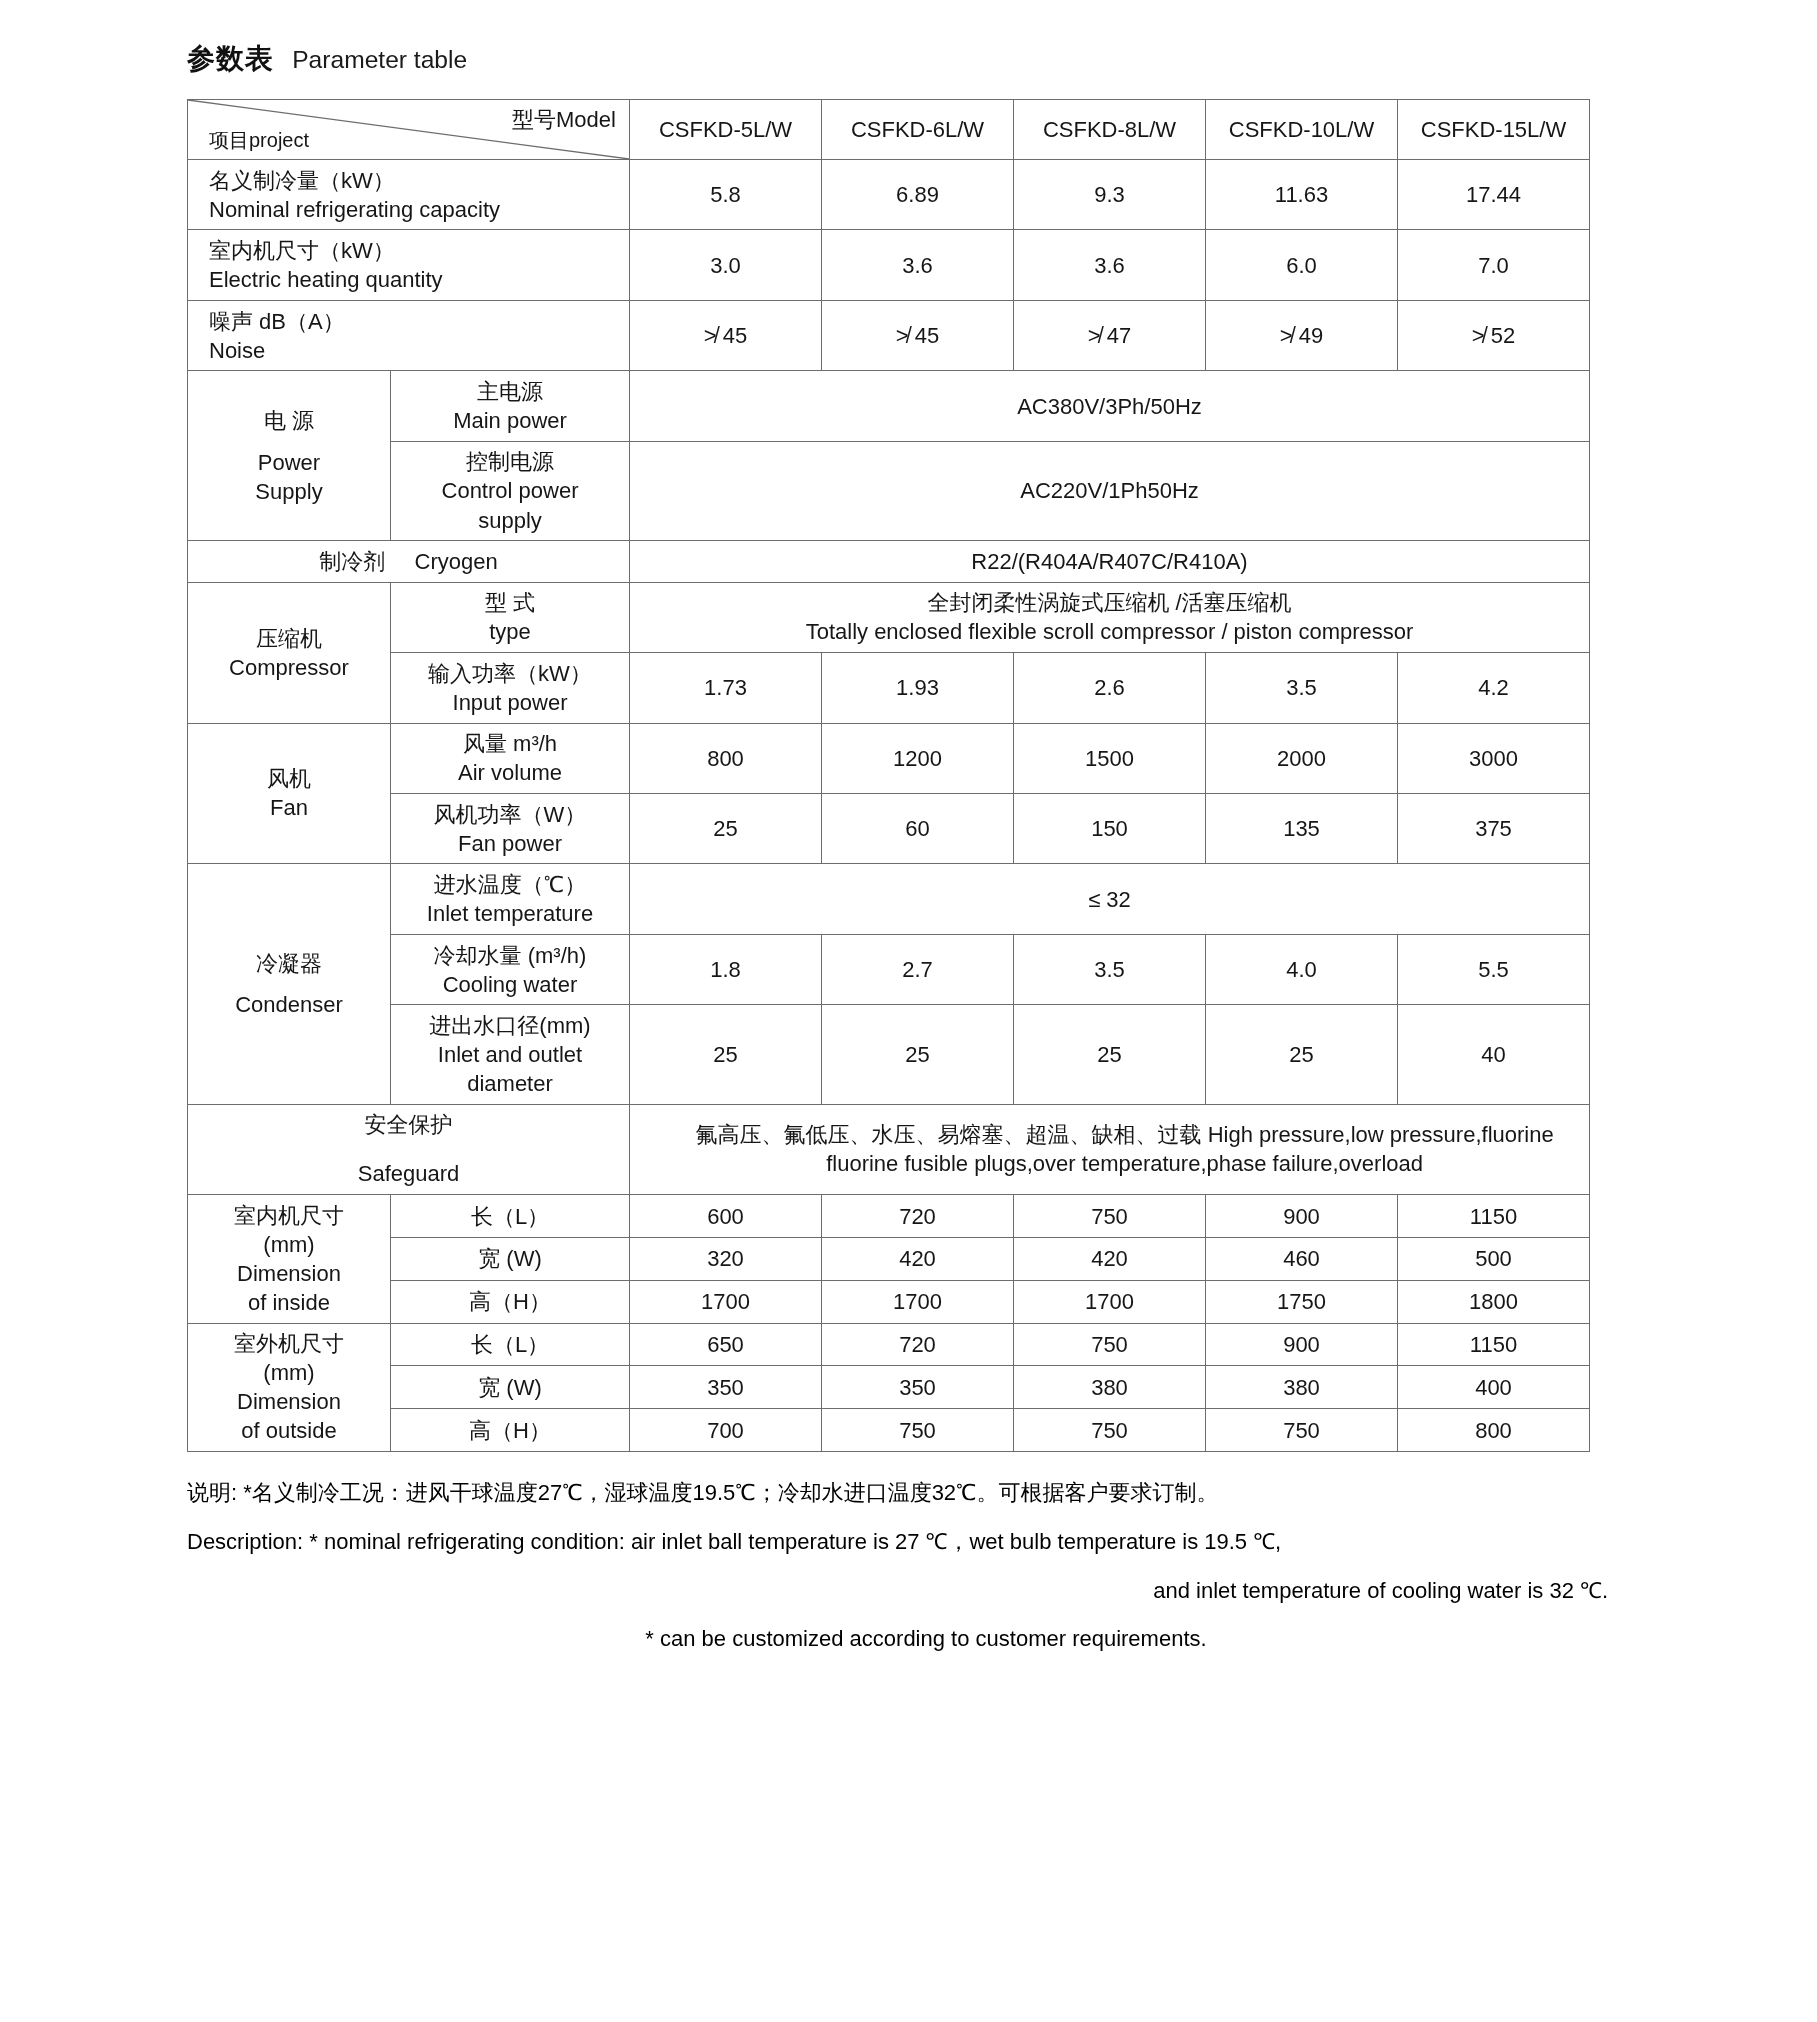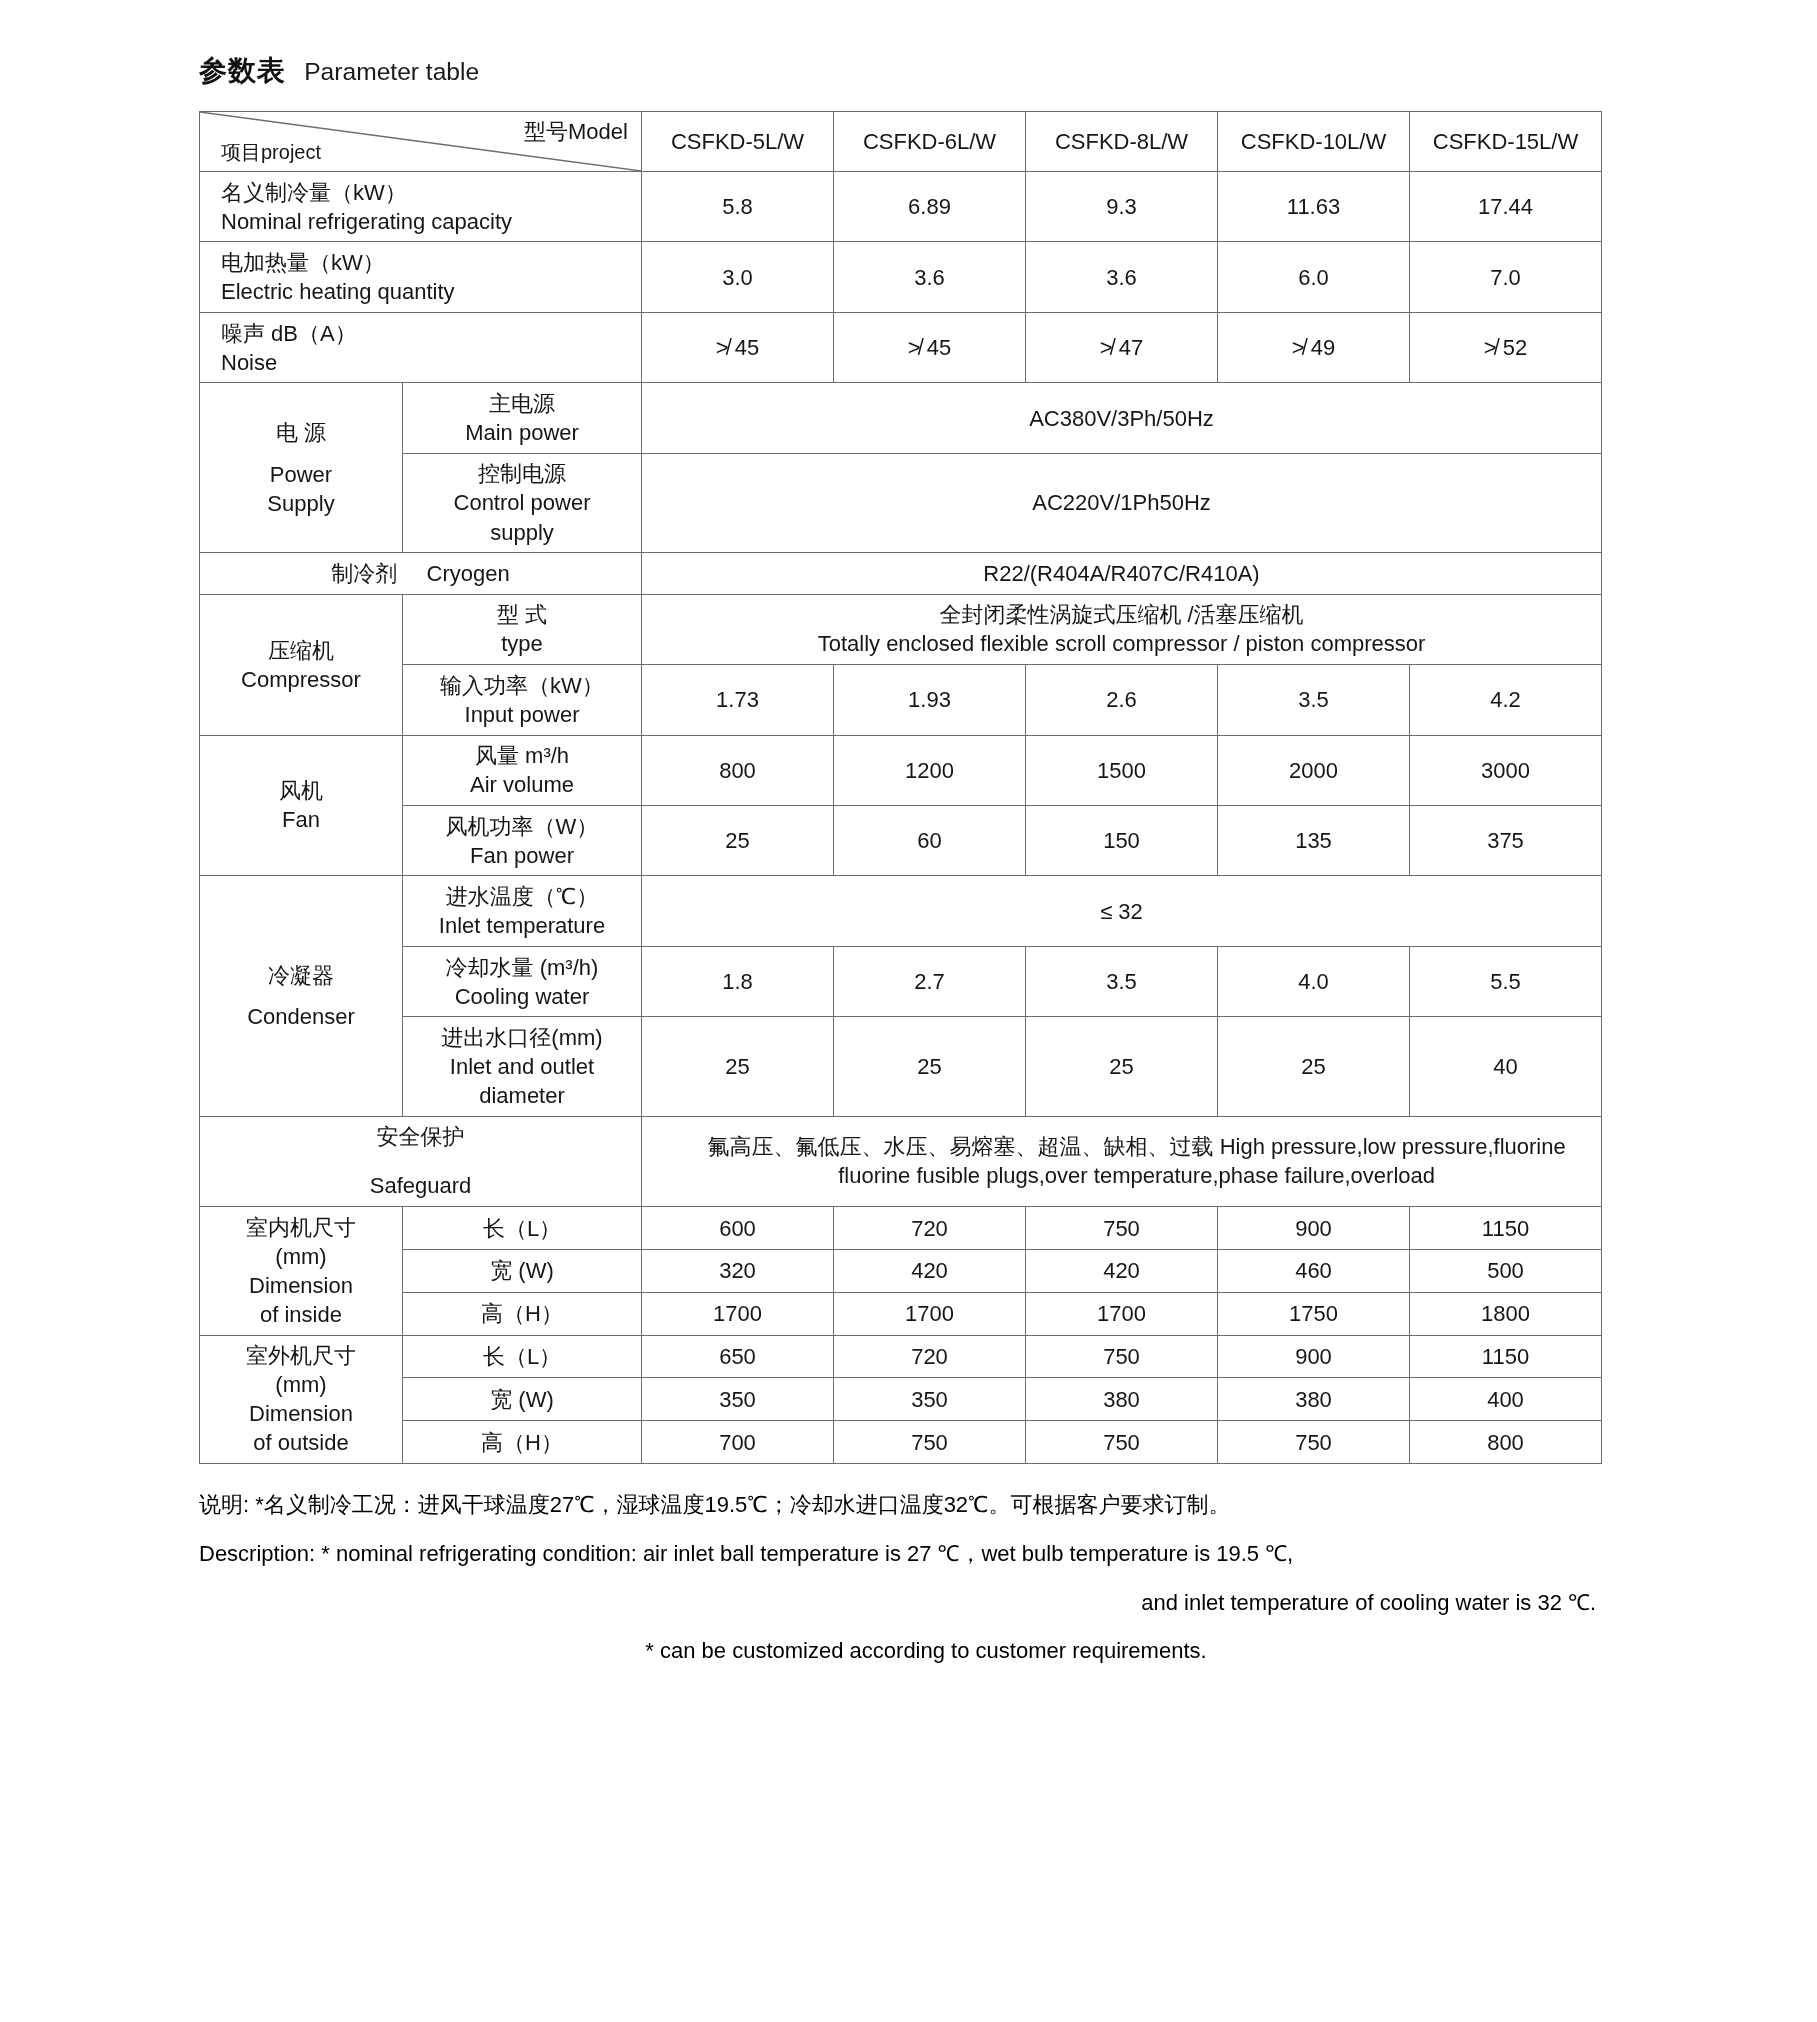--- a/index.html
+++ b/index.html
@@ -11,21 +11,21 @@
     width: 1817px;
     min-height: 2022px;
     font-family: "Liberation Sans", sans-serif;
     color: #1a1a1a;
     -webkit-font-smoothing: antialiased;
   }
   .page {
     width: 1754px;
     min-height: 2022px;
     box-sizing: border-box;
-    padding: 16px;
+    padding: 4px;
     position: relative;
   }
   .title-block {
     padding: 36px 0 21px 183px;
     display: flex;
     align-items: baseline;
     gap: 9.5px;
   }
   .title-cn {
     font-size: 28px;
@@ -181,21 +181,21 @@
           <td>5.8</td>
           <td>6.89</td>
           <td>9.3</td>
           <td>11.63</td>
           <td>17.44</td>
         </tr>
 
         <tr>
           <td class="cell-left" colspan="2">
             <span class="stack">
-              <span class="ln cn">电加热量（kW）</span>
+              <span class="ln cn">室内机尺寸（kW）</span>
               <span class="ln en">Electric heating quantity</span>
             </span>
           </td>
           <td>3.0</td>
           <td>3.6</td>
           <td>3.6</td>
           <td>6.0</td>
           <td>7.0</td>
         </tr>
 

